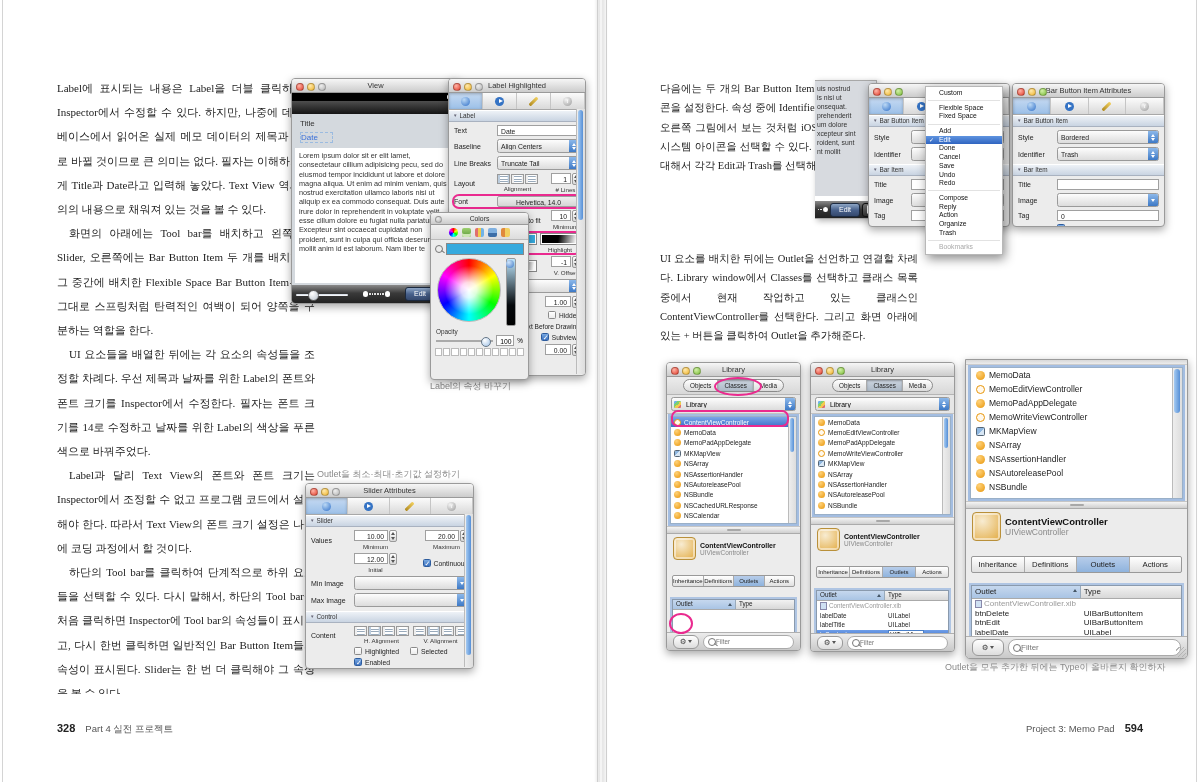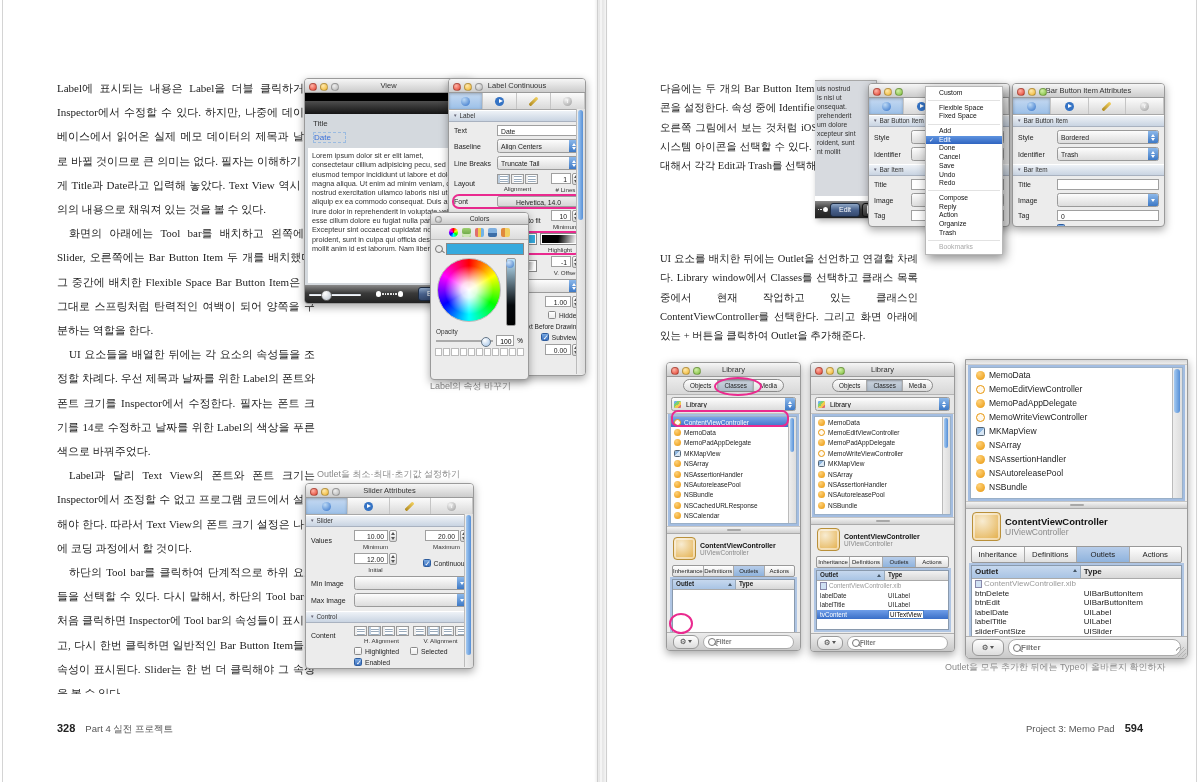--- a/index.html
+++ b/index.html
@@ -145,45 +145,45 @@
   .ball{width:7px;height:7px;border-radius:50%;background:radial-gradient(circle at 35% 30%,#ffd27a,#e8960a);flex:none;}
   .ring{width:6px;height:6px;border-radius:50%;border:1.5px solid #e8960a;background:#fff8ec;flex:none;box-sizing:border-box;width:7px;height:7px;}
   .mapic{width:7px;height:7px;border-radius:1.5px;background:linear-gradient(135deg,#8fb7e0 50%,#d7e6f4 50%);border:0.5px solid #567;flex:none;box-sizing:border-box;}
   .split{height:6px;background:linear-gradient(#f4f4f4,#cfcfcf);border-top:1px solid #c5c5c5;border-bottom:1px solid #ababab;position:relative;}
   .split:after{content:"";position:absolute;left:50%;top:2px;width:14px;height:2px;margin-left:-7px;border-radius:1px;background:#a8a8a8;}
   .detail{display:flex;gap:4px;padding:3px 6px;align-items:center;}
   .bigicon{width:21px;height:21px;border-radius:4px;border:1px solid #b9903a;flex:none;
     background:radial-gradient(circle at 35% 30%,#f8ecd2,#e2aa40);box-shadow:inset 0 0 0 2px rgba(255,255,255,.5);}
   .dtxt .nm{font-weight:bold;font-size:7px;color:#111;}
   .dtxt .pr{font-size:6.5px;color:#8a8a8a;}
-  .dtabs{display:flex;margin:2px 5px;border:1px solid #999;border-radius:2px;overflow:hidden;font-size:6px;background:linear-gradient(#fff,#e0e0e0);color:#222;}
+  .dtabs{display:flex;margin:12px 5px;border:1px solid #999;border-radius:2px;overflow:hidden;font-size:6px;background:linear-gradient(#fff,#e0e0e0);color:#222;}
   .dtab{flex:1;text-align:center;padding:2px 0;border-right:1px solid #aaa;white-space:nowrap;overflow:hidden;}
   .dtab:last-child{border-right:none;}
   .dtab.sel{background:linear-gradient(#b7cdea,#8fb3dd);}
   .otable{margin:2px 5px;border:1px solid #8a9aad;background:#fff;box-shadow:0 0 0 2px rgba(125,165,220,.55);overflow:hidden;}
-  .oth{display:flex;height:9px;font-size:6.3px;background:linear-gradient(#f2f2f2,#d8d8d8);border-bottom:1px solid #aaa;color:#222;font-weight:bold;}
+  .oth{display:flex;height:9px;font-size:6.3px;background:linear-gradient(#f2f2f2,#d8d8d8);border-bottom:1px solid #aaa;color:#222;}
   .oth .c1{width:52%;padding-left:3px;background:linear-gradient(#c6d8ee,#a9c4e4);border-right:1px solid #9ab;position:relative;box-sizing:border-box;}
   .oth .c1:after{content:"";position:absolute;right:3px;top:3px;border-bottom:3px solid #456;border-left:2.5px solid transparent;border-right:2.5px solid transparent;}
   .oth .c2{flex:1;padding-left:3px;}
   .otr{display:flex;height:9.5px;font-size:6.3px;align-items:center;color:#222;}
   .otr .c1{width:52%;padding-left:3px;box-sizing:border-box;display:flex;align-items:center;gap:2px;}
   .otr .c2{flex:1;padding-left:3px;}
   .otr.xib{color:#9a9a9a;}
   .xibic{width:5px;height:6px;background:#cfe0f2;border:0.5px solid #88a;flex:none;}
   .otr.sel{background:linear-gradient(#6f9ee8,#3a6fc8);color:#fff;}
   .editcell{background:#fff;border:1px solid #4a7fc8;color:#000;line-height:7px;height:8px;padding:0 1px;}
   .pmrow{display:flex;gap:3px;padding:2px 6px;align-items:center;}
   .pm{width:14px;height:11px;border:1px solid #999;border-radius:2.5px;background:linear-gradient(#fff,#ddd);font-size:8px;line-height:10px;text-align:center;color:#333;box-sizing:border-box;}
   .bbar{position:absolute;bottom:0;left:0;right:0;height:17px;display:flex;align-items:center;gap:4px;padding:0 6px;
     background:linear-gradient(#ececec,#c9c9c9);border-top:1px solid #b0b0b0;}
   .gear{width:24px;height:12px;border:1px solid #999;border-radius:6px;background:linear-gradient(#fff,#ddd);
     display:flex;align-items:center;justify-content:center;gap:2px;font-size:7.5px;color:#444;flex:none;}
   .gear:after{content:"";border-top:3px solid #555;border-left:2.5px solid transparent;border-right:2.5px solid transparent;}
   .searchf{flex:1;height:12px;border:1px solid #aaa;border-radius:7px;background:#fff;display:flex;align-items:center;padding:0 4px;min-width:0;}
-  .searchf input{border:none;outline:none;flex:1;font-size:6.3px;color:#666;min-width:0;background:transparent;font-family:inherit;padding:0;font-weight:bold;}
+  .searchf input{border:none;outline:none;flex:1;font-size:6.3px;color:#666;min-width:0;background:transparent;font-family:inherit;padding:0;}
   .pink{position:absolute;border:2px solid #ea2a8f;pointer-events:none;z-index:20;}
 
   
   .big .crow{height:14px;font-size:8.5px;gap:4px;padding-left:5px;}
   .big .ball,.big .ring,.big .mapic{width:9px;height:9px;}
   .big .bigicon{width:27px;height:27px;}
   .big .dtxt .nm{font-size:9.5px;}
   .big .dtxt .pr{font-size:8.5px;}
   .big .dtabs{font-size:7.8px;}
   .big .dtab{padding:3px 0;}
@@ -216,21 +216,21 @@
     <p>화면의 아래에는 Tool bar를 배치하고 왼쪽에는 Slider, 오른쪽에는 Bar Button Item 두 개를 배치했다. 그 중간에 배치한 Flexible Space Bar Button Item은 말 그대로 스프링처럼 탄력적인 여백이 되어 양쪽을 구분하는 역할을 한다.</p>
     <p>UI 요소들을 배열한 뒤에는 각 요소의 속성들을 조정할 차례다. 우선 제목과 날짜를 위한 Label의 폰트와 폰트 크기를 Inspector에서 수정한다. 필자는 폰트 크기를 14로 수정하고 날짜를 위한 Label의 색상을 푸른색으로 바꿔주었다.</p>
     <p>Label과 달리 Text View의 폰트와 폰트 크기는 Inspector에서 조정할 수 없고 프로그램 코드에서 설정해야 한다. 따라서 Text View의 폰트 크기 설정은 나중에 코딩 과정에서 할 것이다.</p>
     <p>하단의 Tool bar를 클릭하여 단계적으로 하위 요소들을 선택할 수 있다. 다시 말해서, 하단의 Tool bar를 처음 클릭하면 Inspector에 Tool bar의 속성들이 표시되고, 다시 한번 클릭하면 일반적인 Bar Button Item들의 속성이 표시된다. Slider는 한 번 더 클릭해야 그 속성을 볼 수 있다.</p>
 
   </div>
   <div class="foot" style="left:57px;top:722px">
     <b>328</b><span>Part 4  실전 프로젝트</span>
   </div>
 
-  <div class="win" style="left:304px;top:78px;width:167px;height:224px">
+  <div class="win" style="left:291px;top:78px;width:167px;height:224px">
     <div class="tbar">
       <span class="lights">
         <span class="light l-red"></span>
         <span class="light l-yel"></span>
         <span class="light l-gray"></span>
       </span>
       <span>View</span>
     </div>
     <div class="vw-status">
         <span class="vw-batt"></span>
@@ -263,21 +263,21 @@
     </div>
   </div>
 
   <div class="win" style="left:448px;top:78px;width:136px;height:296px;z-index:5">
     <div class="tbar">
       <span class="lights">
         <span class="light l-red"></span>
         <span class="light l-yel"></span>
         <span class="light l-gray"></span>
       </span>
-      <span>Label Continuous</span>
+      <span>Label Highlighted</span>
     </div>
     <div class="itb">
       <span class="cell on">
           <span class="sphere"></span>
         </span>
       <span class="cell">
           <span class="conn"></span>
         </span>
       <span class="cell">
           <span class="pencil"></span>

